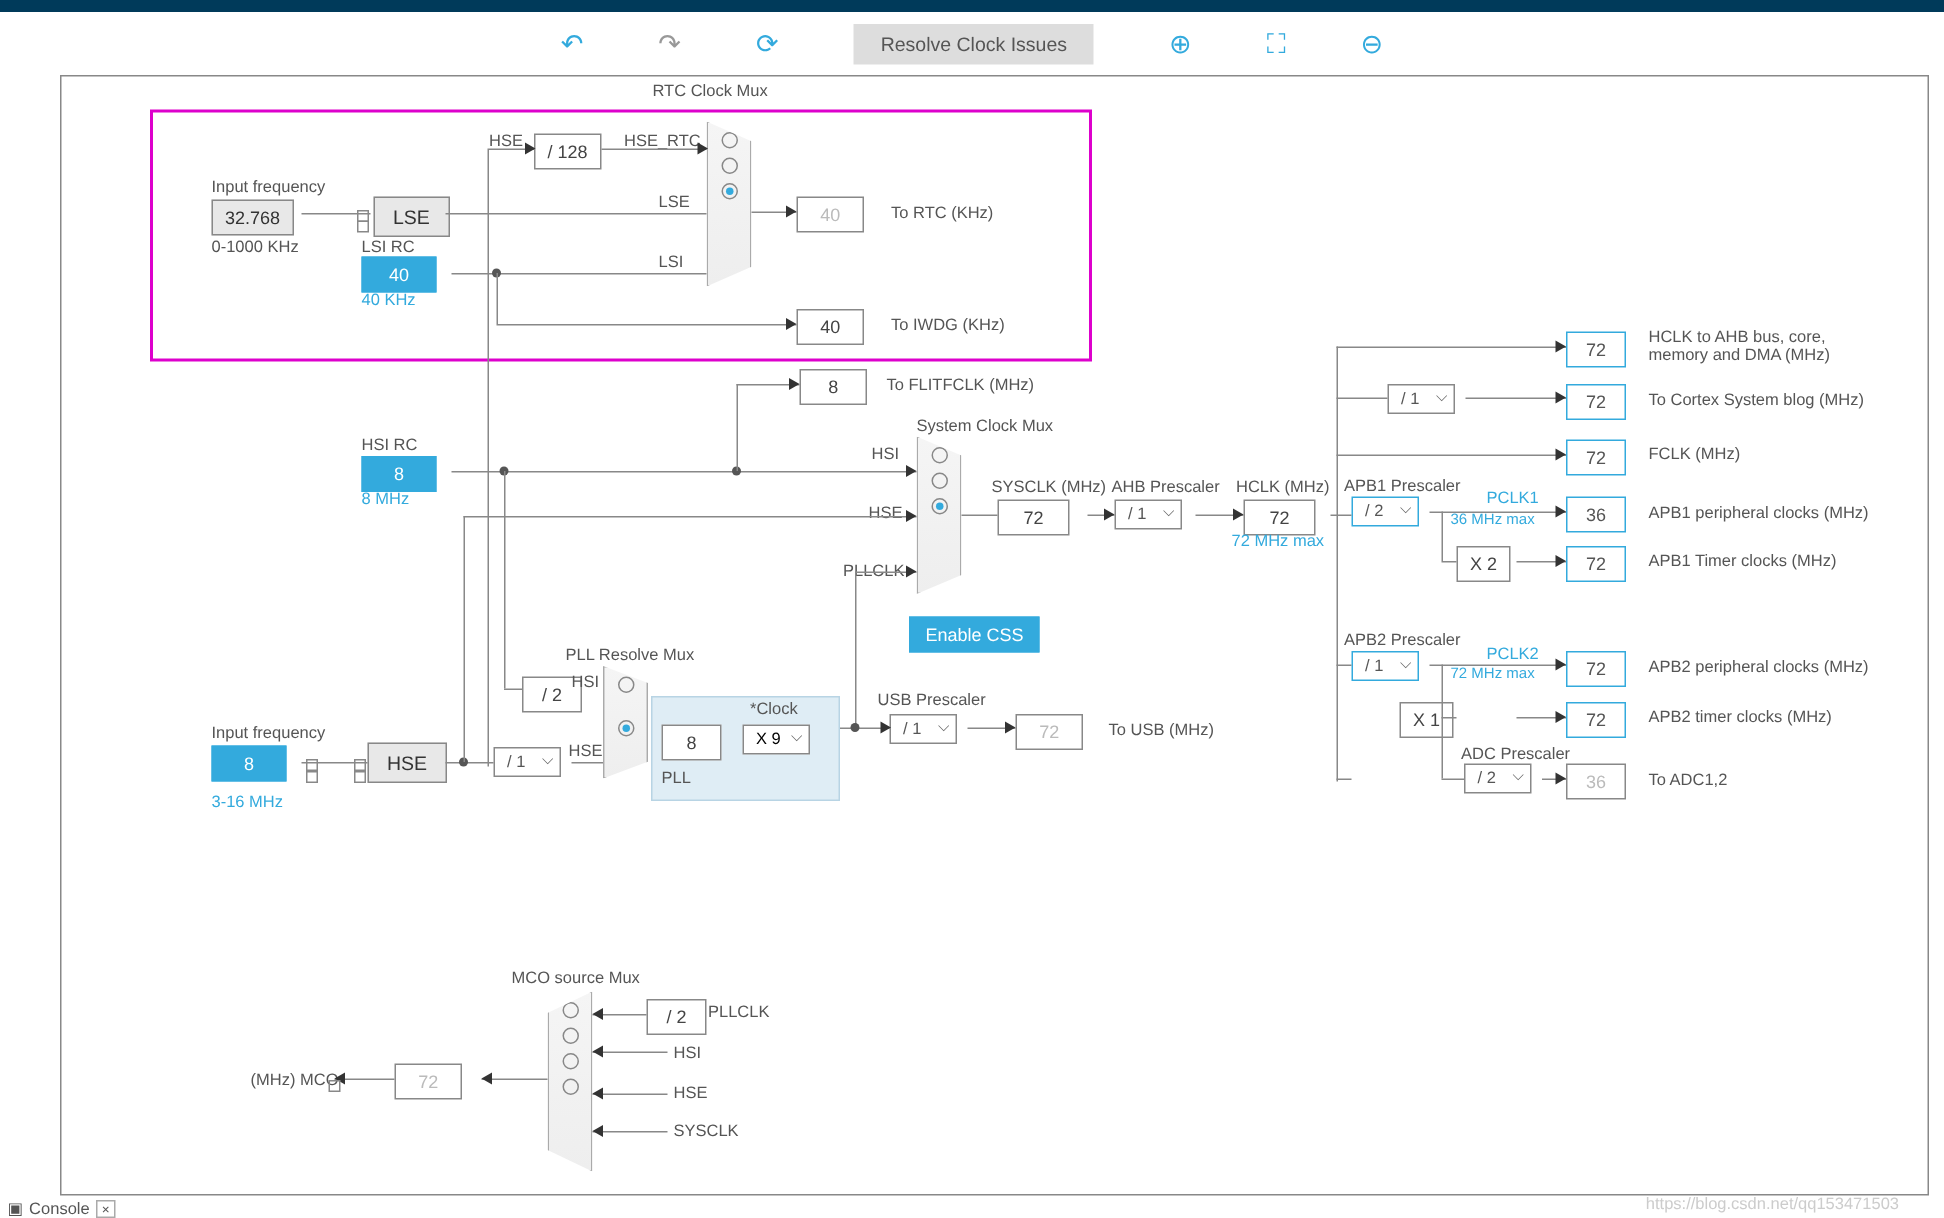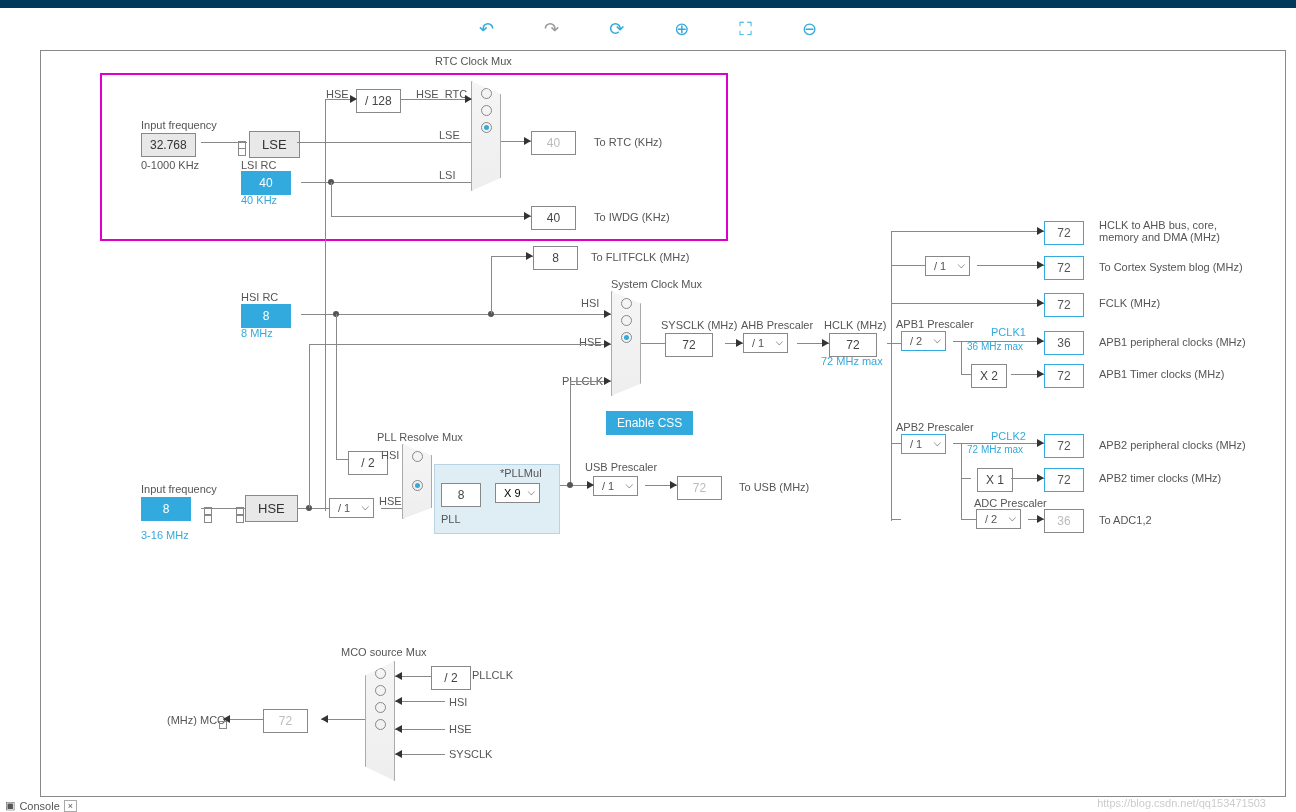--- a/index.html
+++ b/index.html
@@ -39,20 +39,21 @@
 .tinysq{width:8px;height:8px;border:1px solid #888;display:inline-block;margin-right:2px;vertical-align:middle}
 </style>
 </head>
 <body>
 
 <div class="tabbar"></div>
 <div class="toolbar">
   <span class="icon">↶</span>
   <span class="icon gray">↷</span>
   <span class="icon">⟳</span>
+  <button class="btn-resolve">Resolve Clock Issues</button>
   <span class="icon">⊕</span>
   <span class="icon">⛶</span>
   <span class="icon">⊖</span>
 </div>
 
 <div class="canvas">
 
   <div class="hl" style="left:59px;top:22px;width:628px;height:168px"></div>
 
   <div class="lbl" style="left:394px;top:4px">RTC Clock Mux</div>
@@ -115,21 +116,21 @@
 
   <div class="lbl" style="left:336px;top:380px">PLL Resolve Mux</div>
   <div class="node" style="left:307px;top:400px"><span class="box">/ 2</span></div>
   <div class="lbl" style="left:340px;top:398px">HSI</div>
   <div class="lbl" style="left:338px;top:444px">HSE</div>
   <div class="mux" style="left:361px;top:393px;height:75px;clip-path:polygon(0 0,100% 15%,100% 85%,0 100%)">
     <div class="r"></div>
       <div class="r on" style="margin-top:18px"></div>
   </div>
   <div class="pllbox" style="left:393px;top:413px;width:126px;height:70px">
-    <div class="lbl" style="left:65px;top:2px">*PLLMul</div>
+    <div class="lbl" style="left:65px;top:2px">*Clock</div>
     <div style="position:absolute;left:6px;top:18px"><span class="box" style="min-width:40px">8</span></div>
     <div style="position:absolute;left:60px;top:18px"><span class="sel">X 9</span></div>
     <div class="lbl" style="left:6px;top:48px">PLL</div>
   </div>
 
   <div class="lbl" style="left:544px;top:410px">USB Prescaler</div>
   <div class="node" style="left:552px;top:425px"><span class="sel">/ 1</span></div>
   <div class="node" style="left:636px;top:425px"><span class="box dim" style="min-width:45px">72</span></div>
   <div class="lbl" style="left:698px;top:430px">To USB (MHz)</div>
 
@@ -152,21 +153,21 @@
   <div class="node" style="left:930px;top:313px"><span class="box" style="min-width:35px">X 2</span></div>
   <div class="node" style="left:1003px;top:313px"><span class="box bluebd" style="min-width:40px">72</span></div>
   <div class="lbl" style="left:1058px;top:317px">APB1 Timer clocks (MHz)</div>
 
   <div class="lbl" style="left:855px;top:370px">APB2 Prescaler</div>
   <div class="node" style="left:860px;top:383px"><span class="sel bluebd">/ 1</span></div>
   <div class="lbl bluetxt" style="left:950px;top:379px">PCLK2</div>
   <div class="lbl bluetxt" style="left:926px;top:393px;font-size:10px">72 MHz max</div>
   <div class="node" style="left:1003px;top:383px"><span class="box bluebd" style="min-width:40px">72</span></div>
   <div class="lbl" style="left:1058px;top:388px">APB2 peripheral clocks (MHz)</div>
-  <div class="node" style="left:936px;top:417px"><span class="box" style="min-width:35px">X 1</span></div>
+  <div class="node" style="left:892px;top:417px"><span class="box" style="min-width:35px">X 1</span></div>
   <div class="node" style="left:1003px;top:417px"><span class="box bluebd" style="min-width:40px">72</span></div>
   <div class="lbl" style="left:1058px;top:421px">APB2 timer clocks (MHz)</div>
 
   <div class="lbl" style="left:933px;top:446px">ADC Prescaler</div>
   <div class="node" style="left:935px;top:458px"><span class="sel">/ 2</span></div>
   <div class="node" style="left:1003px;top:458px"><span class="box dim" style="min-width:40px">36</span></div>
   <div class="lbl" style="left:1058px;top:463px">To ADC1,2</div>
 
   <div class="lbl" style="left:300px;top:595px">MCO source Mux</div>
   <div class="mux" style="left:324px;top:610px;height:120px;clip-path:polygon(0 12%,100% 0,100% 100%,0 88%)">

